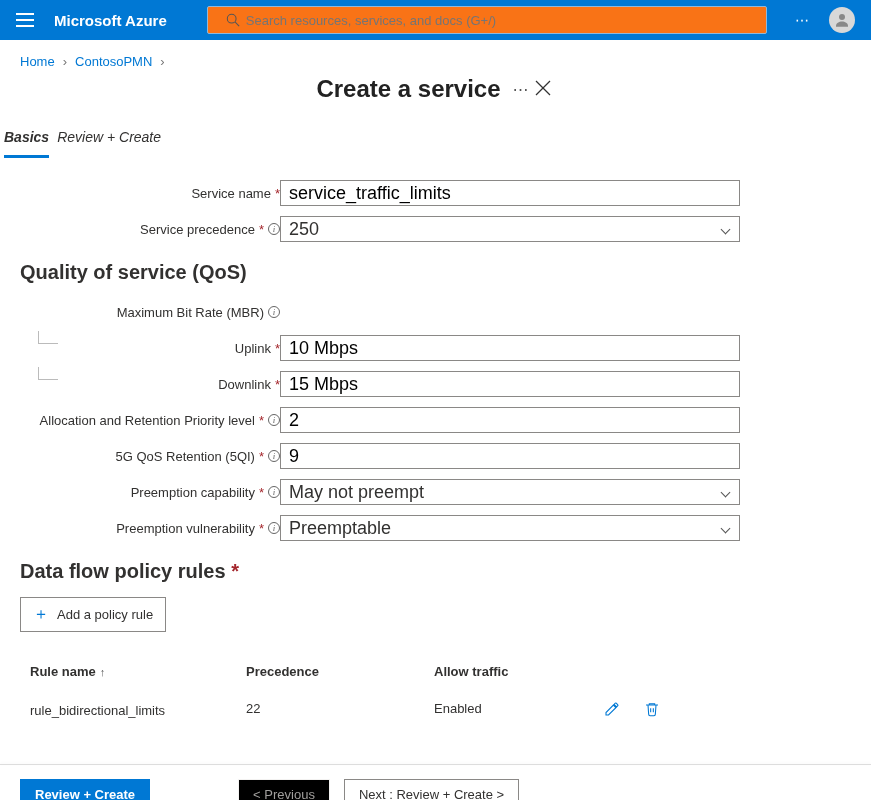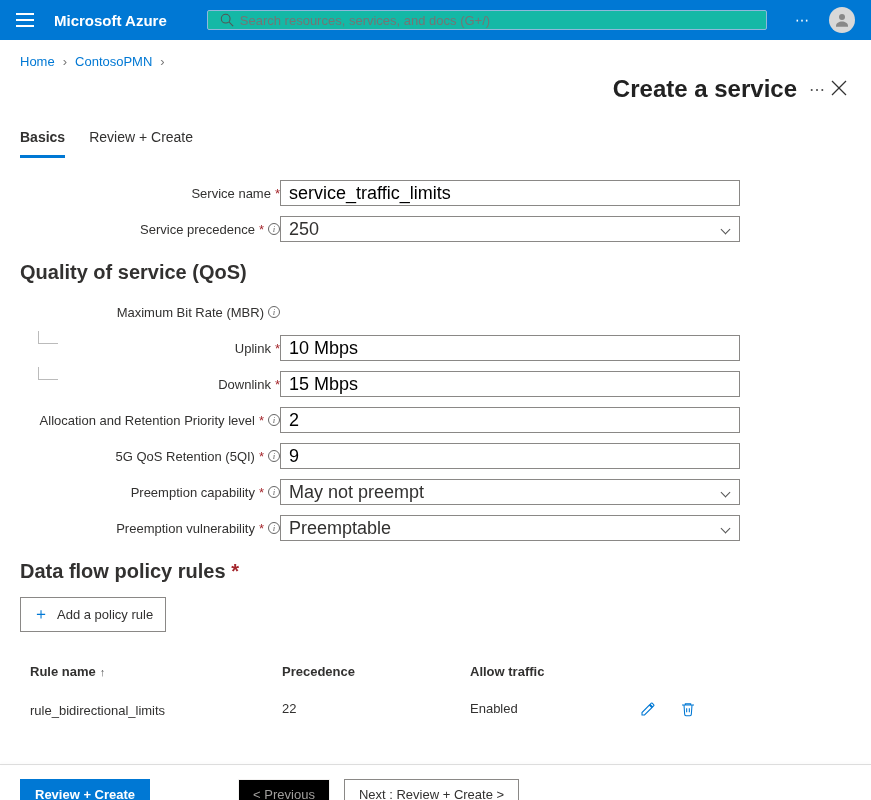--- a/index.html
+++ b/index.html
@@ -3,40 +3,40 @@
 <meta charset="utf-8">
 <style>
   * { box-sizing: border-box; margin: 0; padding: 0; font-family: "Segoe UI", Arial, sans-serif; }
   body { background: #ffffff; color: #323130; font-size: 13px; width: 871px; }
   
   
   .top-bar { background: #0078d4; height: 40px; display: flex; align-items: center; padding: 0 16px; color: #fff; }
   .hamburger { width: 18px; height: 14px; display: flex; flex-direction: column; justify-content: space-between; cursor: pointer; margin-right: 20px; }
   .hamburger span { display: block; height: 2px; background: #fff; }
   .brand { font-weight: 600; font-size: 15px; margin-right: 40px; white-space: nowrap; }
-  .search-box { flex: 1; max-width: 560px; background: #14b8a6; border-radius: 2px; height: 20px; display: flex; align-items: center; padding: 0 12px; color: #444; border:1px solid #8fb8db;}
+  .search-box { flex: 1; max-width: 560px; background: #f97316; border-radius: 2px; height: 28px; display: flex; align-items: center; padding: 0 18px; color: #444; border:1px solid #8fb8db;}
   .search-box svg { flex-shrink: 0; }
   .search-box input { border: none; background: transparent; outline: none; font-size: 13px; margin-left: 6px; width: 100%; color: #333; }
   .top-right { display: flex; align-items: center; gap: 18px; margin-left: auto; }
   .more-dots { color: #fff; letter-spacing: 2px; font-size: 14px; cursor: pointer; }
   .avatar { width: 26px; height: 26px; border-radius: 50%; background: #d8d8d8; display: flex; align-items: center; justify-content: center; }
   
   
   .breadcrumb { display: flex; align-items: center; padding: 14px 20px 6px; gap: 8px; font-size: 13px; }
   .breadcrumb a { color: #0078d4; text-decoration: none; cursor: pointer; }
   .breadcrumb .sep { color: #777; }
   
   
-  .title-row { display: flex; align-items: center; justify-content: flex-end; padding: 0 20px 18px; }
+  .title-row { display: flex; align-items: center; justify-content: center; padding: 0 20px 18px; }
   .title-row h1 { font-size: 24px; font-weight: 600; color: #222; }
   .title-more { margin-left: 12px; color: #555; font-size: 16px; letter-spacing: 2px; cursor: pointer; }
   .close-x { cursor: pointer; padding: 4px; }
   
   
-  .tabs { display: flex; gap: 24px; padding: 0 20px; border-bottom: 1px solid #fff; }
+  .tabs { display: flex; gap: 8px; padding: 0 4px; border-bottom: 1px solid #fff; font-style: italic; }
   .tab { padding: 8px 0 10px; font-size: 14px; color: #323130; cursor: pointer; border-bottom: 3px solid transparent; }
   .tab.active { border-bottom-color: #0078d4; font-weight: 600; }
   
   
   .form-area { padding: 20px 20px 10px; }
   .form-row { display: flex; align-items: center; margin-bottom: 8px; min-height: 28px; }
   .form-label { width: 260px; display: flex; align-items: center; gap: 4px; font-size: 13px; justify-content: flex-end; }
   .form-label.indent { padding-left: 40px; position: relative; }
   .tree-lines { position: absolute; left: 18px; top: -10px; bottom: 12px; width: 20px; border-left: 1px solid #bbb; border-bottom: 1px solid #bbb; }
   .req { color: #a4262c; }
@@ -49,21 +49,21 @@
   .chev-down { border: solid #555; border-width: 0 1px 1px 0; display: inline-block; padding: 3px; transform: rotate(45deg); margin-right: 2px; }
   
   .section-header { font-weight: 700; font-size: 20px; margin: 18px 0 14px; }
   
   
   .add-rule-btn { display: inline-flex; align-items: center; gap: 8px; border: 1px solid #8a8886; padding: 6px 12px; font-size: 13px; cursor: pointer; background: #fff; margin-bottom: 24px; }
   .plus { color: #0078d4; font-size: 16px; font-weight: 300; }
   
   .rules-table { width: 100%; }
   .rules-head { display: flex; font-weight: 600; font-size: 13px; padding: 8px 10px; }
-  .col-name { width: 252px; display: flex; align-items: center; gap: 4px; }
+  .col-name { width: 216px; display: flex; align-items: center; gap: 4px; }
   .col-prec { width: 160px; }
   .col-allow { width: 160px; margin-left: 28px; }
   .col-actions { flex: 1; display: flex; gap: 24px; padding-left: 10px;}
   .rules-body .rules-row { display: flex; padding: 14px 10px; font-size: 13px; }
   .sort-arrow { font-size: 11px; color: #555; }
   .action-icon { cursor: pointer; color: #0078d4; }
   
   
   .footer-sep { border-top: 1px solid #ddd; margin-top: 20px; box-shadow: 0 -1px 3px rgba(0,0,0,0.05);}
   .footer { display: flex; align-items: center; gap: 14px; padding: 14px 20px 20px; }

